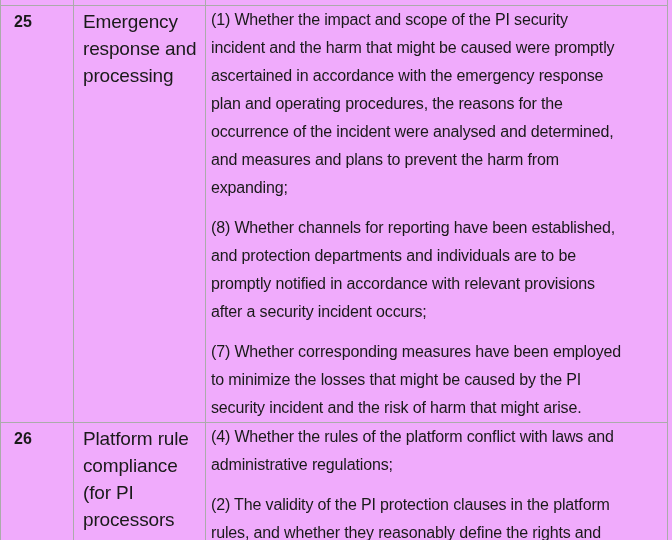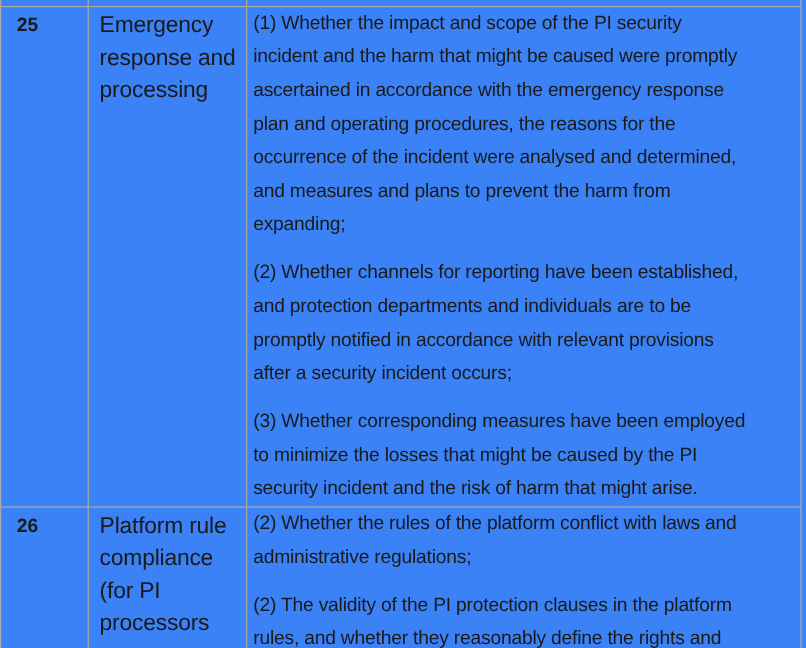--- a/index.html
+++ b/index.html
@@ -2,21 +2,21 @@
 <html><head>
 <meta charset="utf-8">
 <style>
   * { box-sizing: border-box; }
   html, body { margin: 0; padding: 0; background: #ffffff; }
   .page {
     position: relative;
     width: 672px;
     height: 540px;
     overflow: hidden;
-    background: #3b82f6;
+    background: #f0abfc;
     font-family: "Liberation Sans", sans-serif;
   }
   table.doc-table {
     border-collapse: collapse;
     table-layout: fixed;
     width: 667px;
     color: #1a1a1a;
   }
   .doc-table td {
     border: 1px solid #ababab;
@@ -78,37 +78,37 @@
 response and
 processing</td>
       <td class="crit-cell">
         <p>(1) Whether the impact and scope of the PI security
 incident and the harm that might be caused were promptly
 ascertained in accordance with the emergency response
 plan and operating procedures, the reasons for the
 occurrence of the incident were analysed and determined,
 and measures and plans to prevent the harm from
 expanding;</p>
-        <p>(2) Whether channels for reporting have been established,
+        <p>(8) Whether channels for reporting have been established,
 and protection departments and individuals are to be
 promptly notified in accordance with relevant provisions
 after a security incident occurs;</p>
-        <p>(3) Whether corresponding measures have been employed
+        <p>(7) Whether corresponding measures have been employed
 to minimize the losses that might be caused by the PI
 security incident and the risk of harm that might arise.</p>
       </td>
     </tr>
     <tr>
       <td class="num-cell">26</td>
       <td class="cat-cell">Platform rule
 compliance
 (for PI
 processors</td>
       <td class="crit-cell">
-        <p>(2) Whether the rules of the platform conflict with laws and
+        <p>(4) Whether the rules of the platform conflict with laws and
 administrative regulations;</p>
         <p>(2) The validity of the PI protection clauses in the platform
 rules, and whether they reasonably define the rights and</p>
       </td>
     </tr>
   </tbody>
     </table>
 </div>
 
 </body></html>

